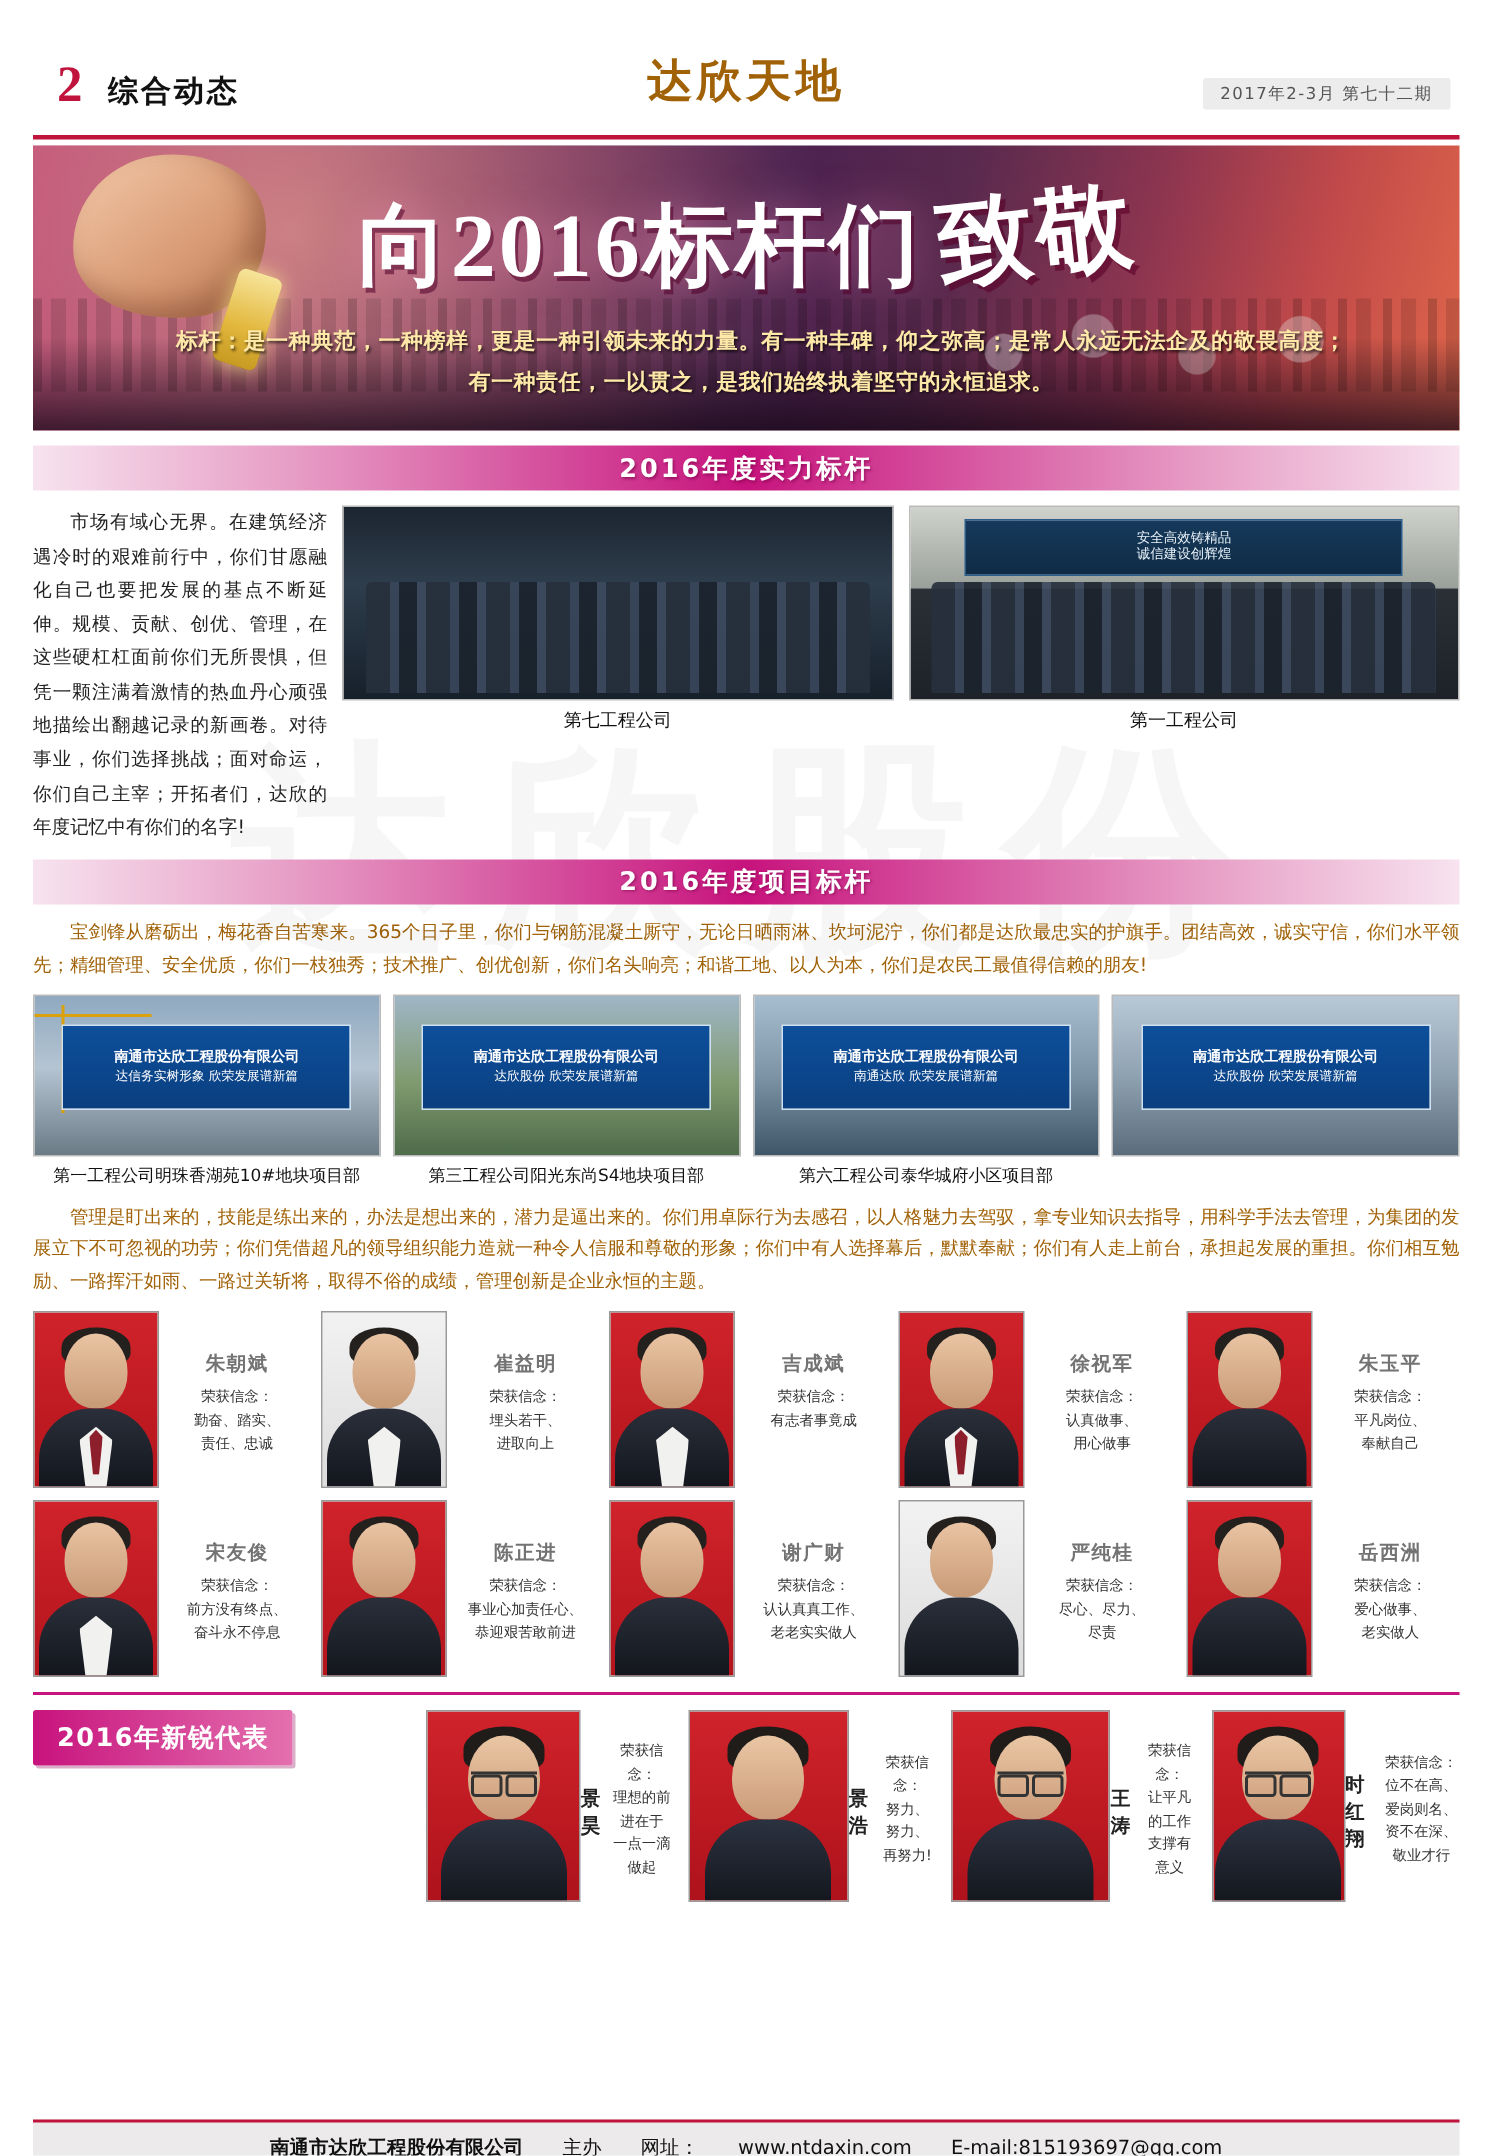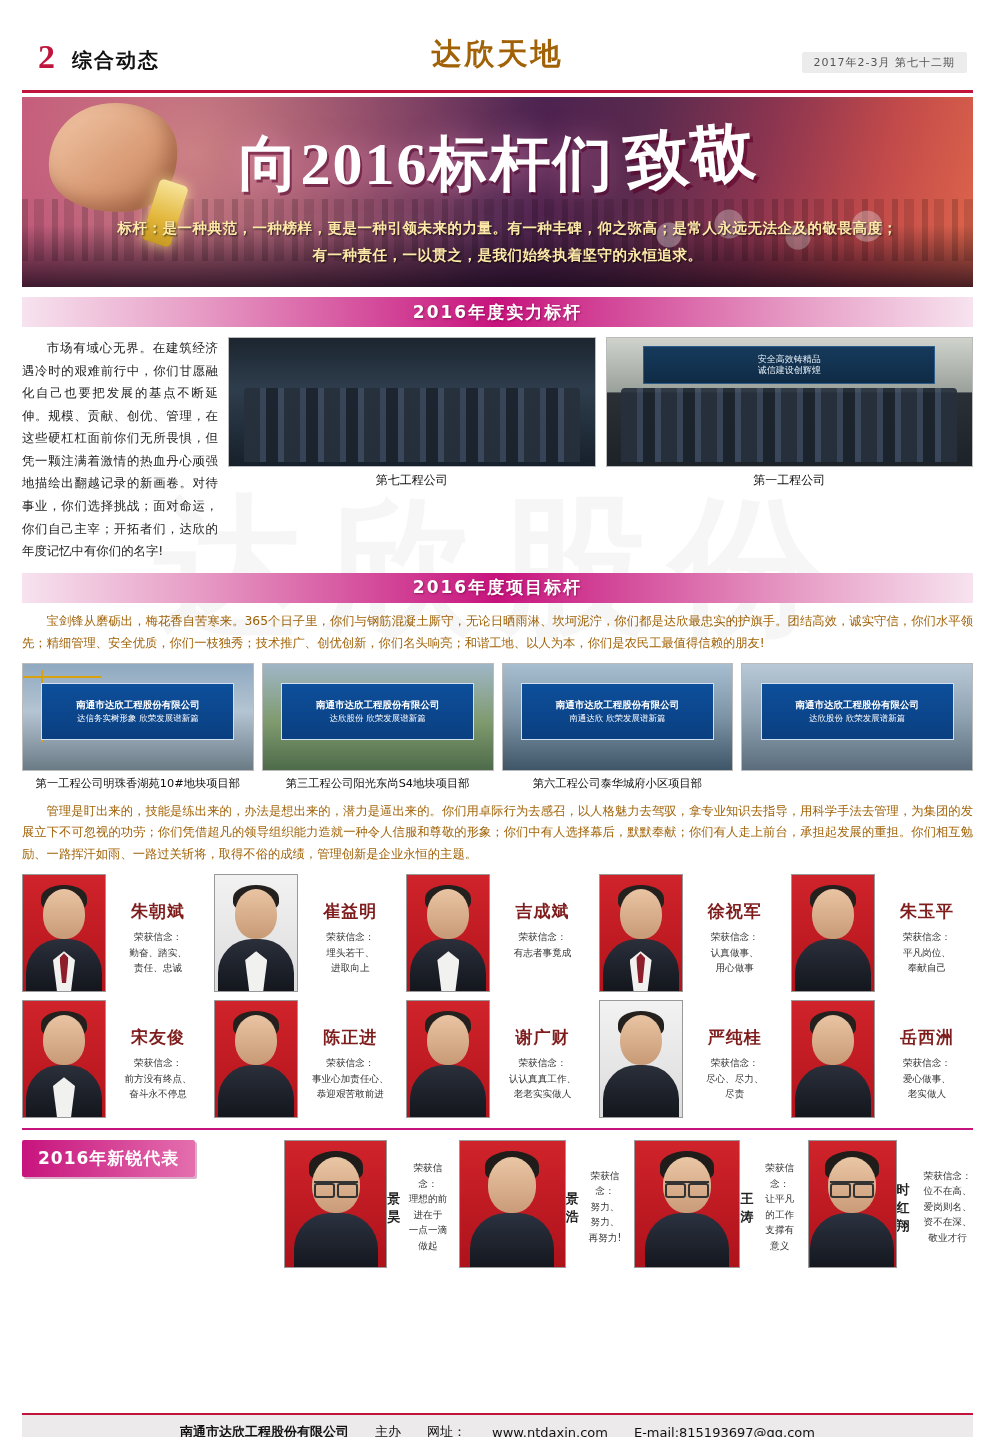--- a/index.html
+++ b/index.html
@@ -205,21 +205,21 @@
     width:22px;height:40px;background:#f1f1ef;
     clip-path:polygon(50% 0,100% 22%,82% 100%,18% 100%,0 22%);
   }
   .pphoto .tie{
     position:absolute;left:50%;bottom:8px;transform:translateX(-50%);
     width:9px;height:30px;background:#8d1f2c;
     clip-path:polygon(50% 0,100% 16%,72% 100%,28% 100%,0 16%);
   }
   .pinfo{flex:1;min-width:0;padding-top:26px;}
   .pname{
-    font-size:17px;font-weight:bold;color:#7f1d1d;text-align:center;
+    font-size:13px;font-weight:bold;color:#737373;text-align:center;
     font-family:"Liberation Serif",serif;letter-spacing:1px;margin-bottom:6px;
   }
   .pmotto{font-size:9.6px;color:#333;line-height:1.62;text-align:center;}
 
   
   .newtalent{
     display:flex;gap:10px;margin-top:10px;
     border-top:2px solid #c7137d;padding-top:10px;
   }
   .nt-left{width:252px;}

